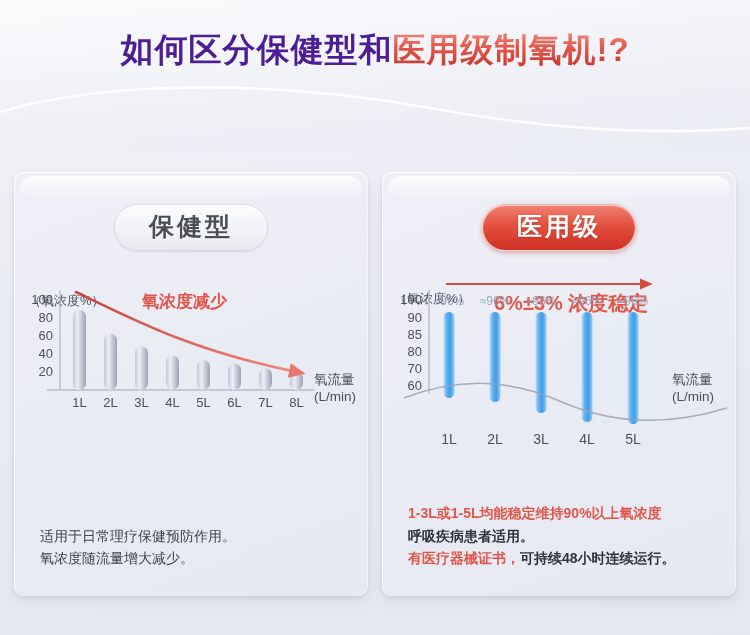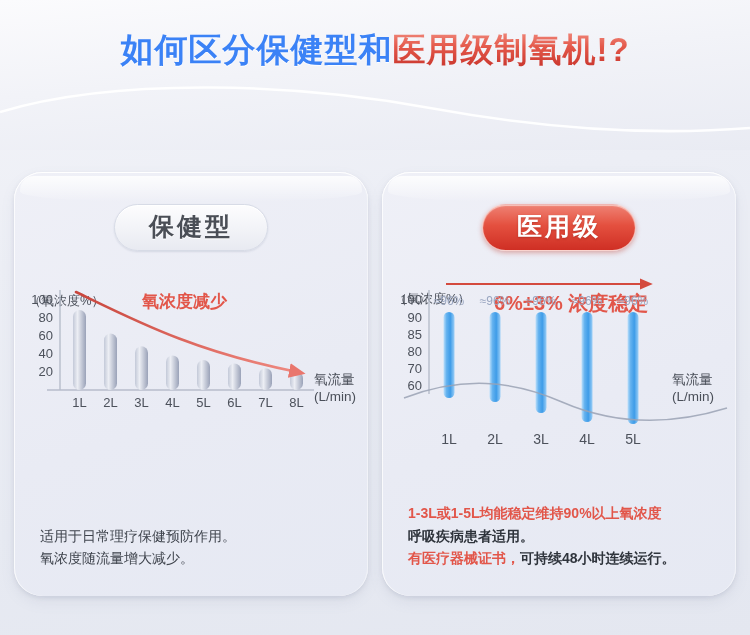--- a/index.html
+++ b/index.html
@@ -37,21 +37,21 @@
     position: absolute;
     left: 0; top: 28px;
     width: 750px;
     text-align: center;
     font-size: 33px;
     font-weight: bold;
     letter-spacing: 1px;
     white-space: nowrap;
   }
   .title .dark {
-    color: #3b82f6;
+    color: #4c1d95;
     text-shadow: 0 1px 0 rgba(255,255,255,.9);
   }
   .title .red {
     background: linear-gradient(180deg, #f08a7d 0%, #e4594b 42%, #c9352c 100%);
     -webkit-background-clip: text;
     background-clip: text;
     color: #d8483c;
     -webkit-text-fill-color: transparent;
   }
 
@@ -59,21 +59,21 @@
   .panels {
     position: absolute;
     left: 14px; top: 172px;
     width: 722px; height: 424px;
     display: flex;
     gap: 14px;
   }
   .panel {
     position: relative;
     flex: 1 1 0;
-    border-radius: 28px;
+    border-radius: 10px;
     background: linear-gradient(160deg, #eff0f7 0%, #e9ebf4 55%, #e6e9f3 100%);
     box-shadow:
       inset 0 1px 0 rgba(255,255,255,.95),
       inset 1px 0 0 rgba(255,255,255,.75),
       inset -1px 0 0 rgba(255,255,255,.45),
       0 2px 4px rgba(120,128,155,.18),
       0 6px 14px rgba(120,128,155,.10);
     overflow: hidden;
   }
   .panel-sheen {

